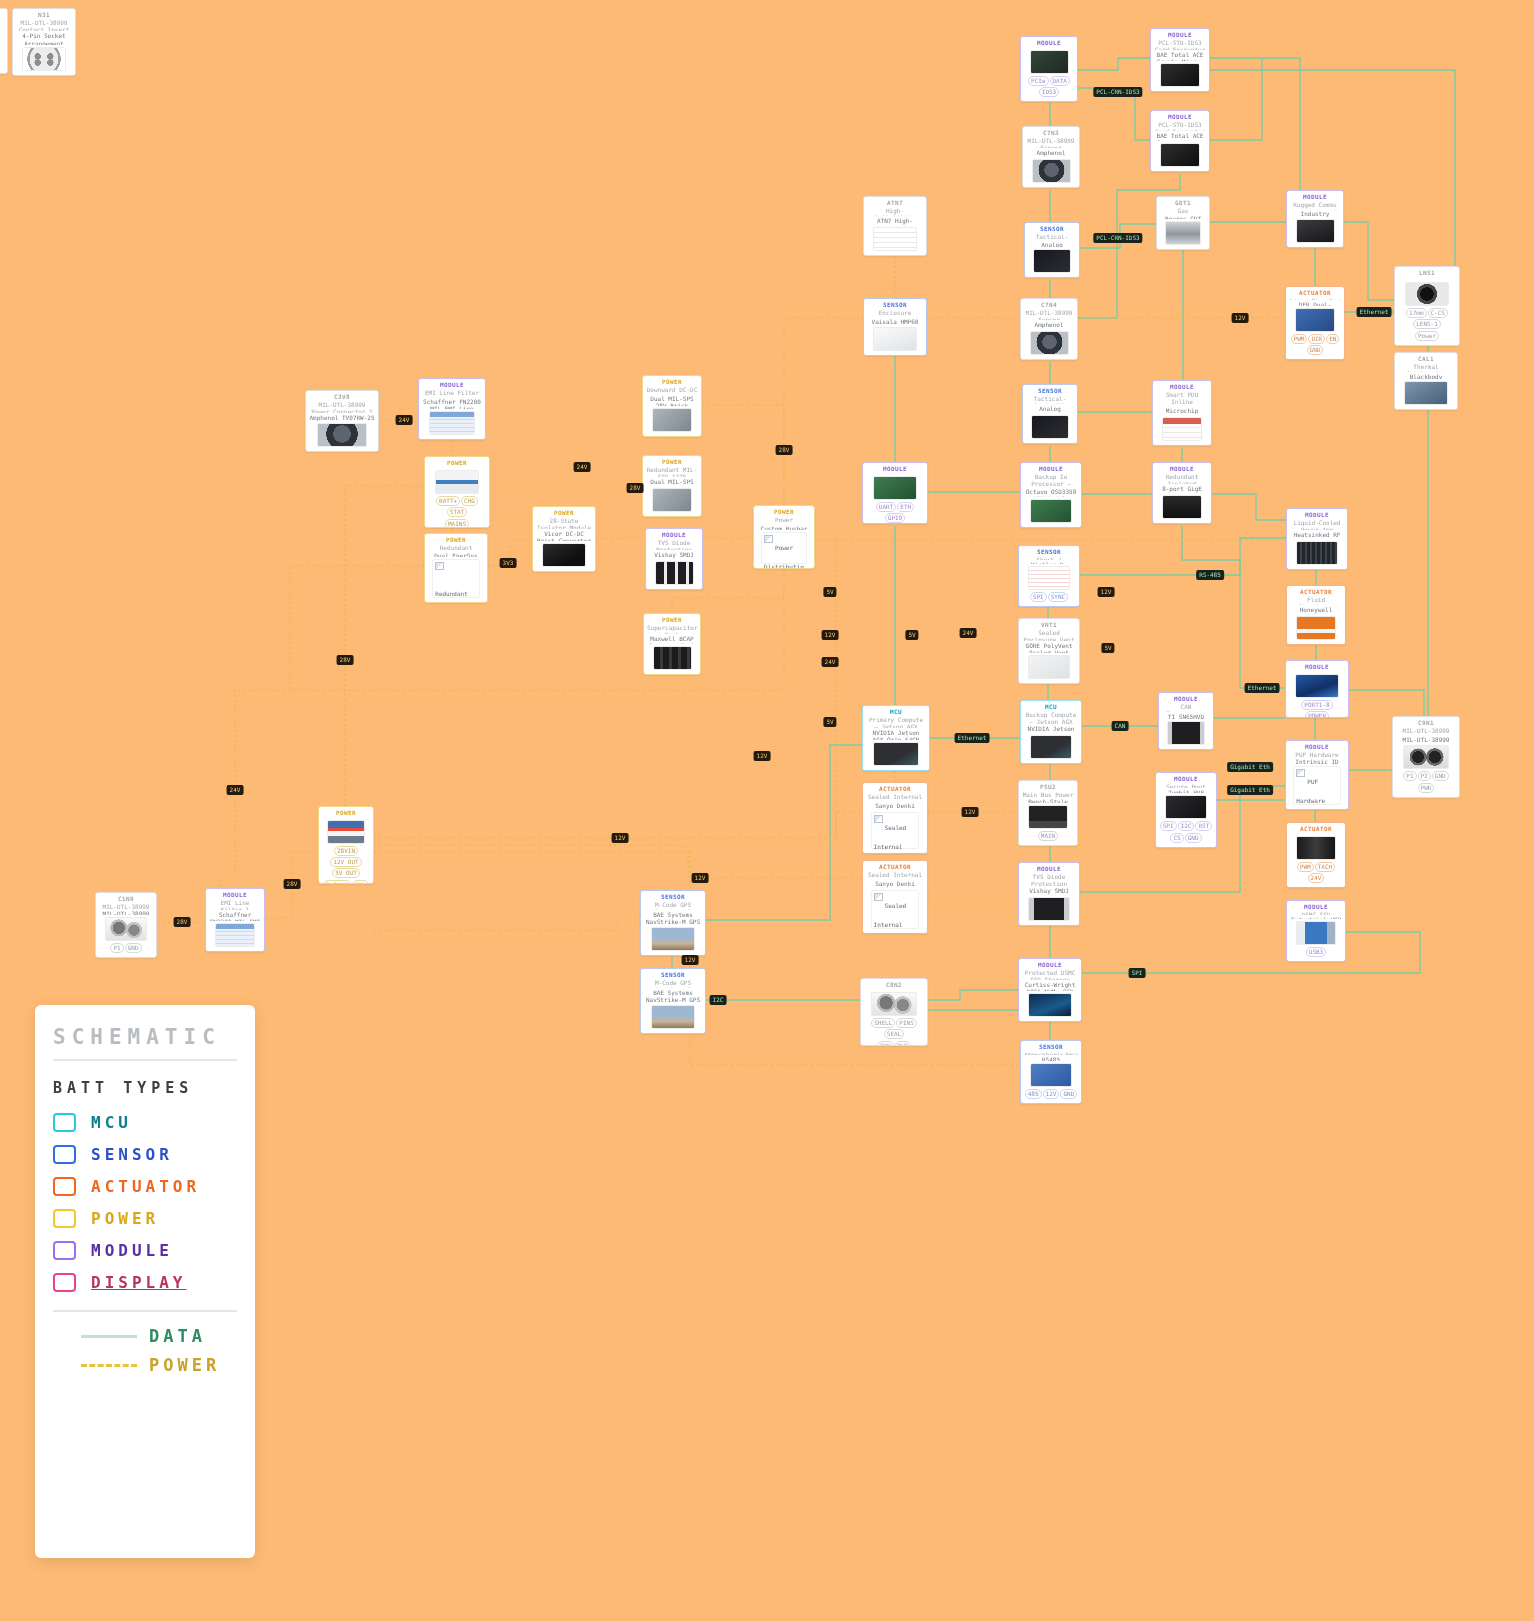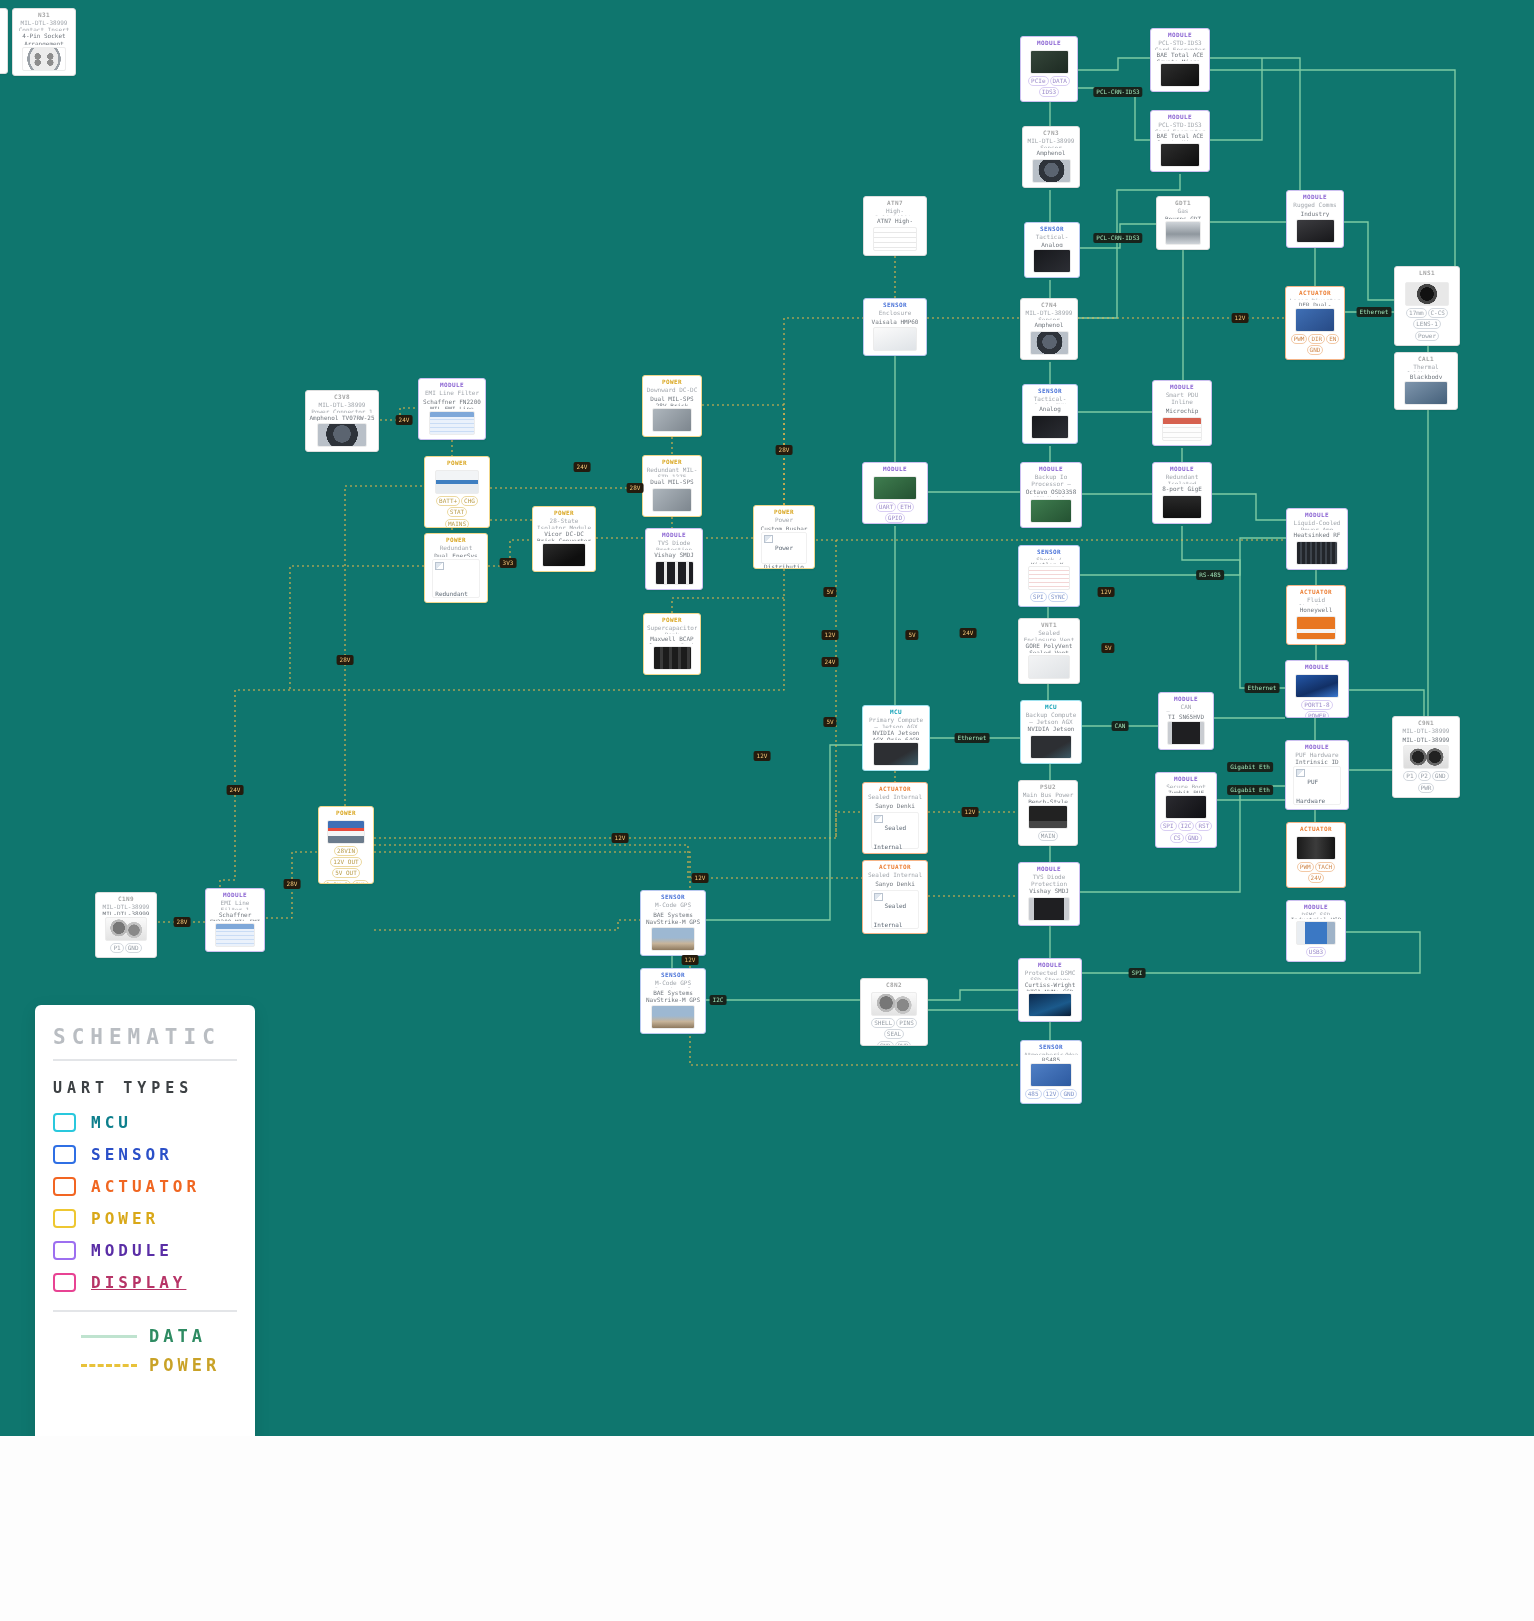--- a/index.html
+++ b/index.html
@@ -1,16 +1,16 @@
 <!DOCTYPE html>
 <html><head>
 <meta charset="utf-8">
 <style>
   html,body{margin:0;padding:0;background:#fdfdfd;font-family:"DejaVu Sans Mono","Liberation Mono",monospace;}
-  #canvas{position:relative;width:1534px;height:1436px;overflow:hidden;background:#0f766e;}
+  #canvas{position:relative;width:1534px;height:1621px;overflow:hidden;background:#fdba74;}
   #wires{position:absolute;left:0;top:0;width:1534px;height:1621px;}
   .edge{fill:none;}
   .edge.d{stroke:#7ecba4;stroke-width:1.4;}
   .edge.p{stroke:#e9b64a;stroke-width:1.1;stroke-dasharray:2 3;}
   .el{position:absolute;transform:translate(-50%,-50%);font-size:6px;line-height:1;padding:2px 3px;border-radius:2px;white-space:nowrap;z-index:3;}
   .el.d{background:#18231b;color:#9fe3b8;}
   .el.p{background:#241b0e;color:#f2c678;}
   .node{position:absolute;background:#fff;border:1px solid #ddd;border-radius:3px;box-shadow:0 1px 2px rgba(0,0,0,.07);
         padding:3px 3px 4px;box-sizing:border-box;display:flex;flex-direction:column;align-items:center;gap:1px;overflow:hidden;z-index:2;}
   .node.mcu{border-color:#9fe2ef;}
@@ -633,21 +633,21 @@
       <div class="el p" style="left: 1108px; top: 648px;">5V</div>
       <div class="el p" style="left: 1106px; top: 592px;">12V</div>
       <div class="el p" style="left: 968px; top: 633px;">24V</div>
       <div class="el p" style="left: 912px; top: 635px;">5V</div>
       <div class="el p" style="left: 762px; top: 756px;">12V</div>
     </div>
 
   <div class="legend">
     <div class="title">SCHEMATIC</div>
     <hr class="rule">
-    <div class="sect">UART TYPES</div>
+    <div class="sect">BATT TYPES</div>
     <div id="legend-types">
         <div class="lt">
           <span class="sw" style="border-color: rgb(41, 200, 221);"></span>
           <span class="lbl" style="color: rgb(13, 127, 140);">MCU</span>
         </div>
         <div class="lt">
           <span class="sw" style="border-color: rgb(47, 111, 228);"></span>
           <span class="lbl" style="color: rgb(43, 80, 200);">SENSOR</span>
         </div>
         <div class="lt">

